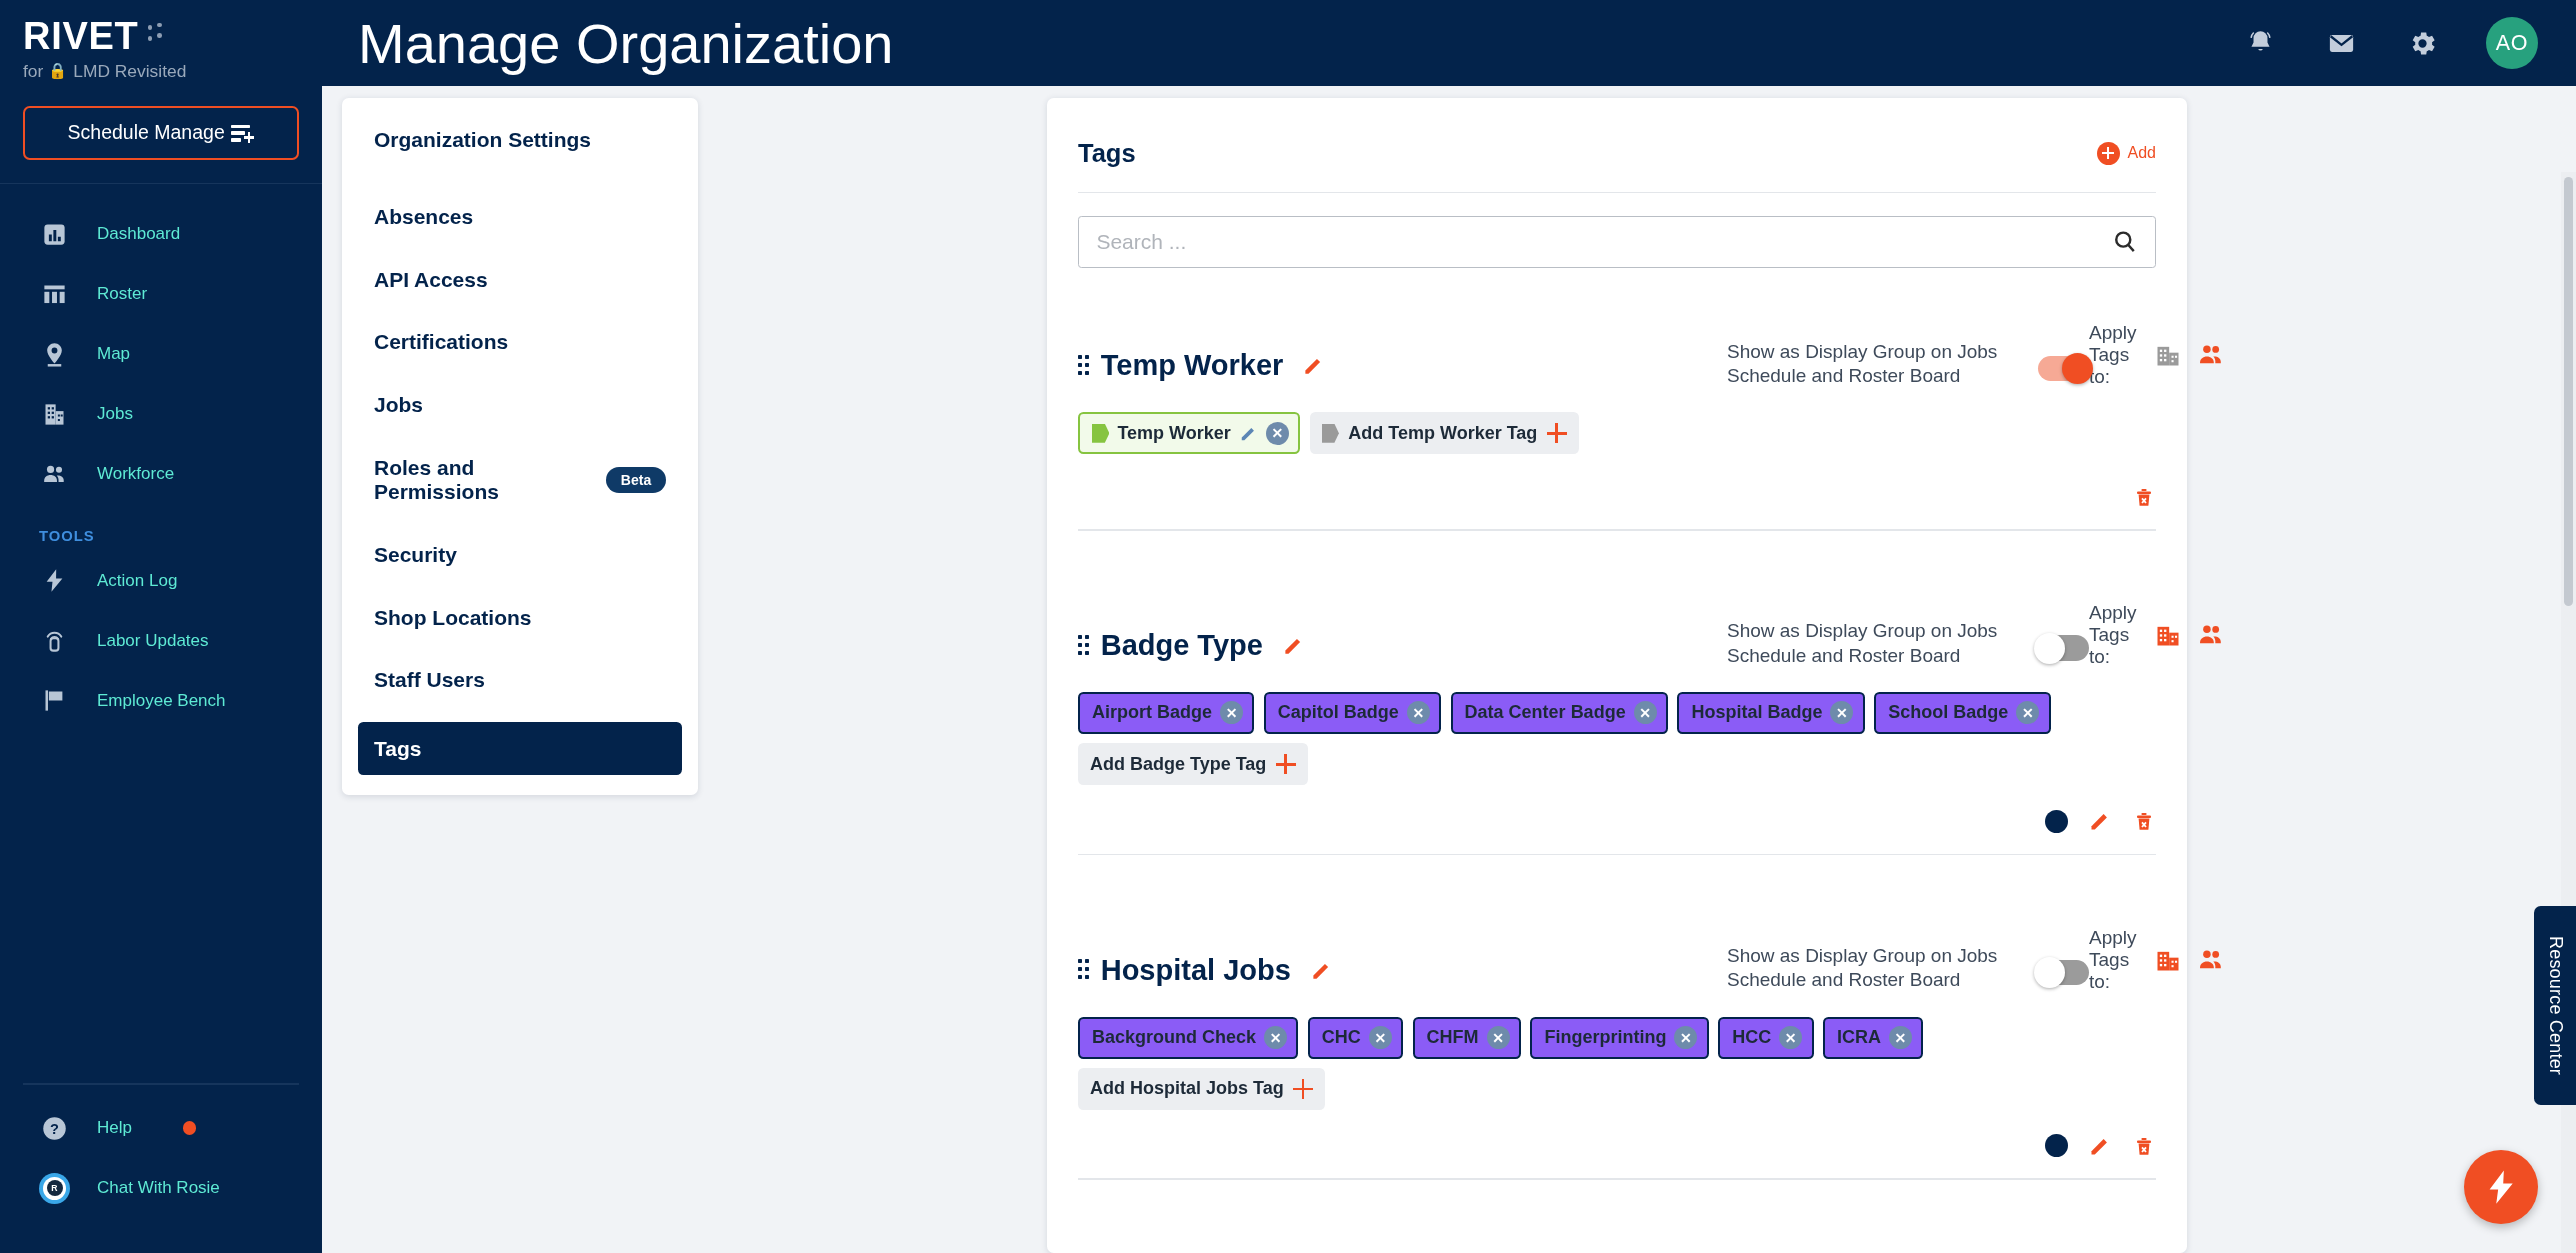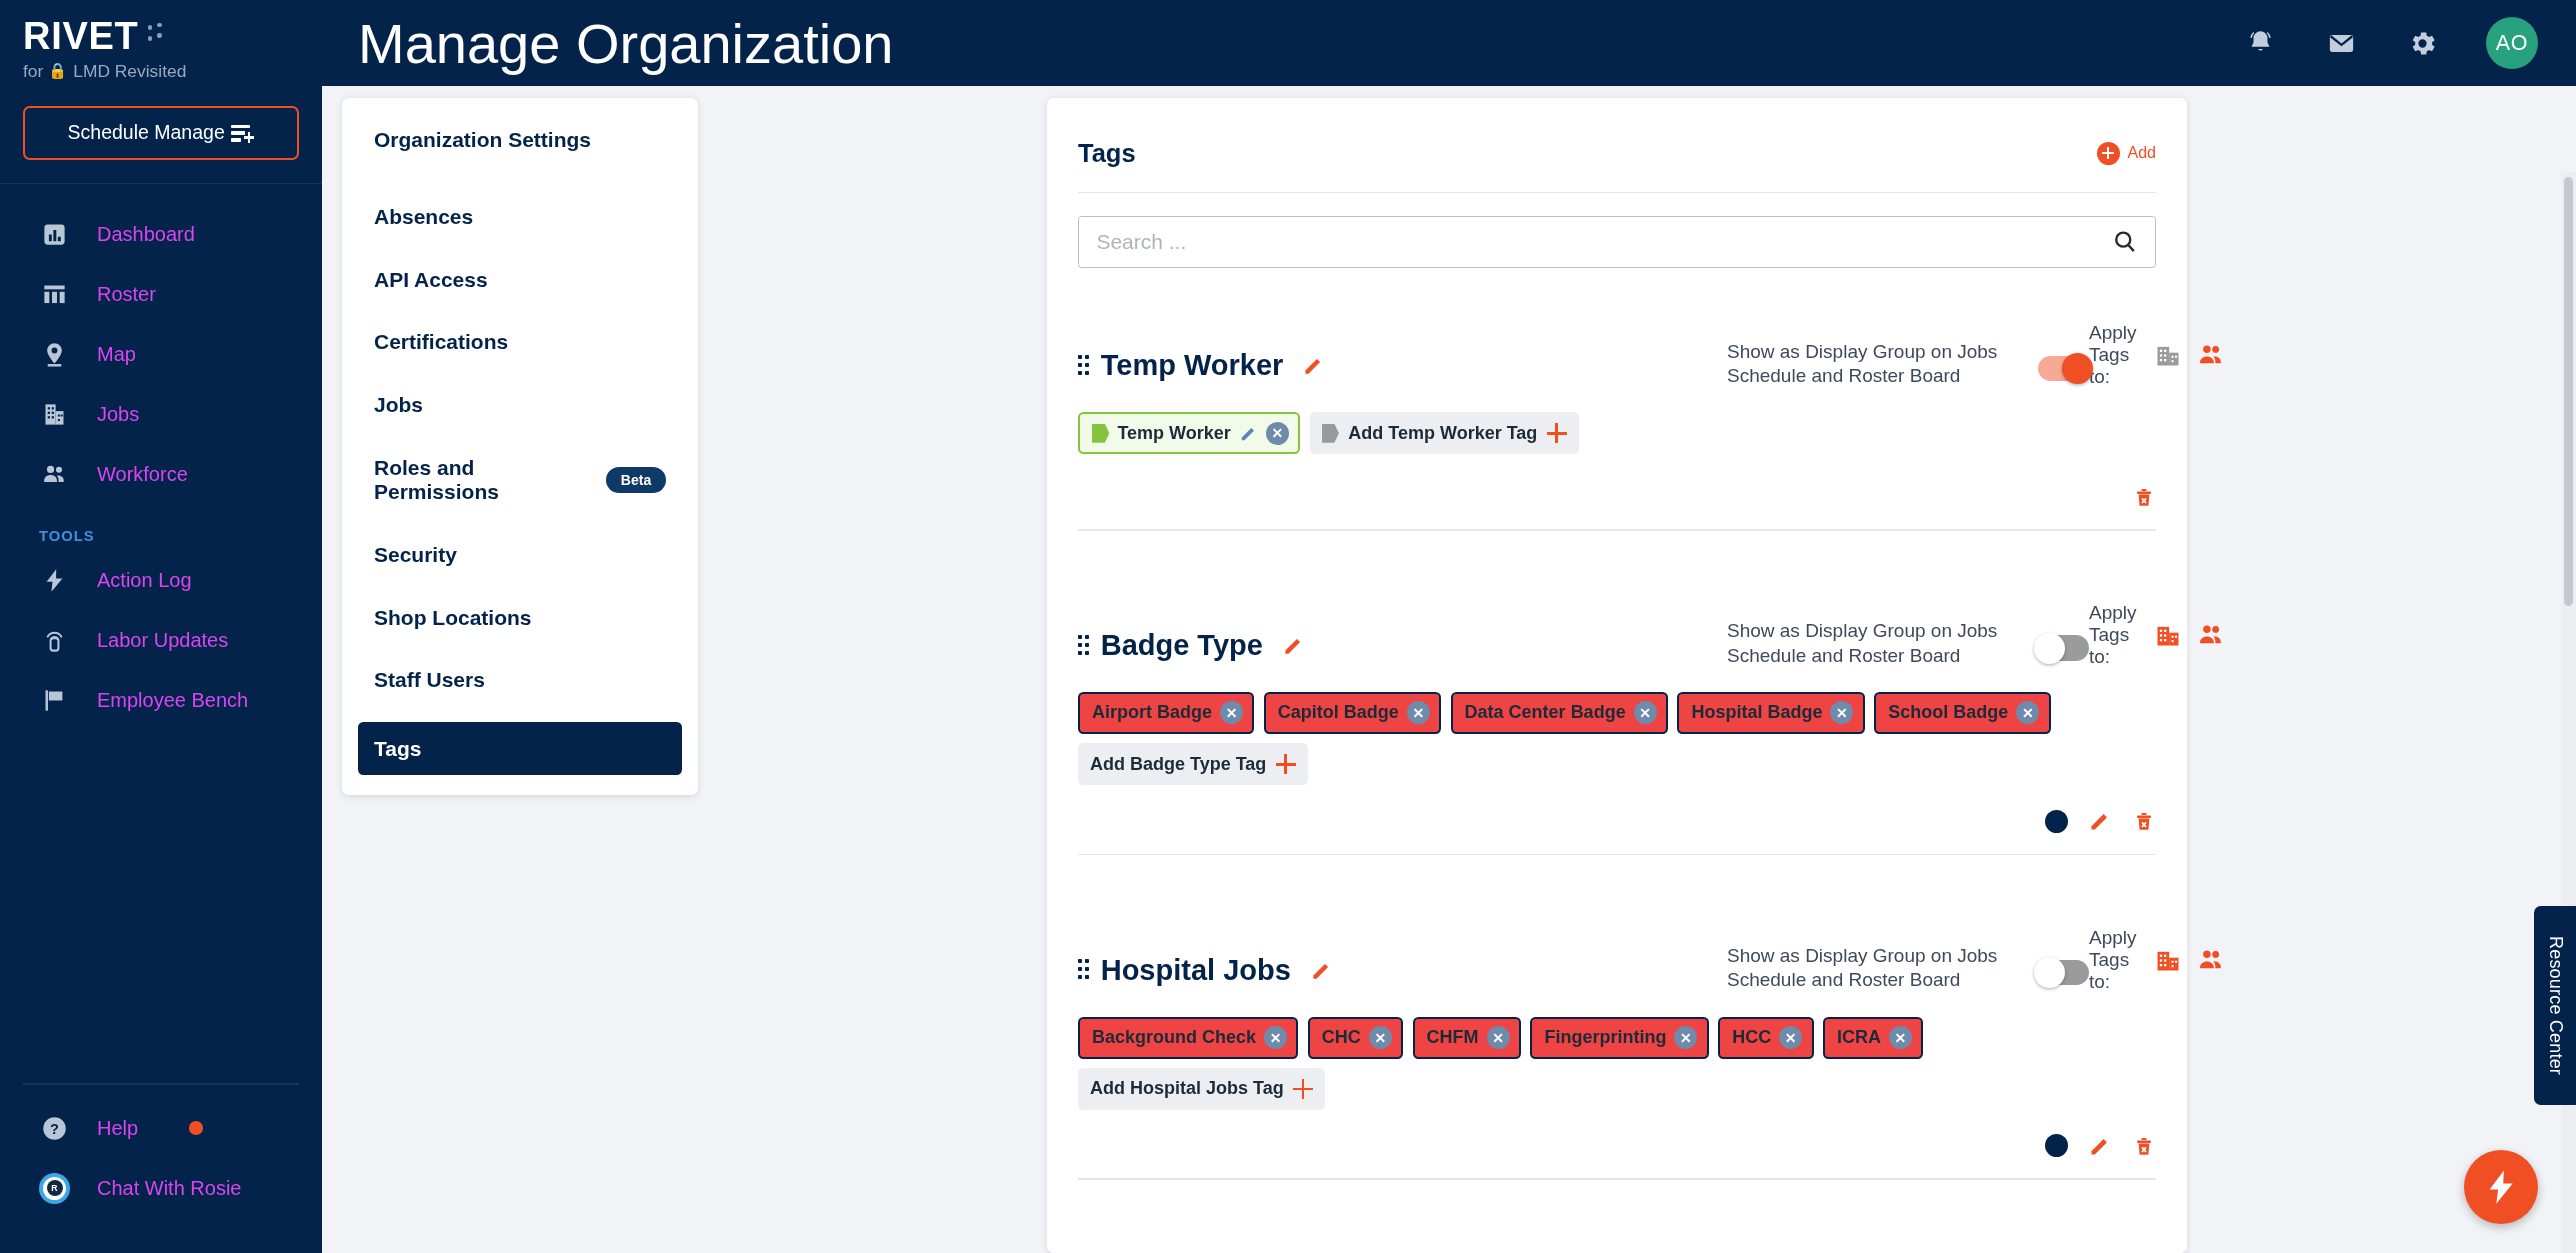--- a/index.html
+++ b/index.html
@@ -56,21 +56,21 @@
   .sched-icon u:before{content:"";position:absolute;left:0;top:4.7px;width:10.7px;height:2.7px;background:#fff;}
   .sched-icon u:after{content:"";position:absolute;left:4px;top:0.7px;width:2.7px;height:10.7px;background:#fff;}
 
   .side-divider { height: 1.3px; background: #16355c; margin-top: 23px; }
 
   .nav-list { padding-top: 20px; }
   .nav-item {
     display: flex; align-items: center; height: 60px;
     padding-left: 39px; gap: 27px; cursor: pointer;
   }
-  .nav-item .label { color: #d946ef; font-size: 20px; }
+  .nav-item .label { color: #5eead4; font-size: 17px; }
   .nav-icon { width: 31px; height: 31px; display: flex; align-items: center; justify-content: center; color: #b8c6d6; }
   .nav-icon svg { width: 27px; height: 27px; fill: #b8c6d6; }
 
   .tools-label {
     color: #3f8ede; font-size: 14.8px; letter-spacing: 1px;
     padding-left: 39px; margin-top: 24px; margin-bottom: 6.7px; font-weight: 600;
   }
   .sidebar-spacer { flex: 1 1 auto; }
   .side-divider-bottom { height: 1.3px; background: #16355c; margin: 0 23px; }
   .bottom-nav { padding-bottom: 35px; padding-top: 13.4px; }
@@ -191,21 +191,21 @@
   .toggle.off { background: #9b9b9b; }
   .toggle.off .knob { left: -4px; background: #ffffff; }
 
   .apply-row { display: flex; align-items: center; gap: 14.8px; margin-top: 16px; }
   .apply-label { color: #3e4a5a; font-size: 19px; }
   .apply-ico { width: 29.5px; height: 28px; display:flex; align-items:center; justify-content:center; cursor: pointer; }
   .apply-ico svg { width: 28px; height: 28px; }
 
   .chips-row { display: flex; flex-wrap: wrap; align-items: center; gap: 9.4px; margin-top: 24px; }
   .chip {
-    border: 2px solid #03234b; background: #ef4444; border-radius: 5.4px;
+    border: 2px solid #03234b; background: #8b5cf6; border-radius: 5.4px;
     height: 42px; display: flex; align-items: center; gap: 8px;
     padding: 0 9.4px 0 12px; cursor: pointer;
   }
   .chip .chip-label { color: #1d2a38; font-size: 18px; font-weight: bold; }
   .chip-x {
     width: 23px; height: 23px; border-radius: 50%; background: #6e8bab;
     display: flex; align-items: center; justify-content: center;
     color: #fff; font-size: 14px; font-weight: bold; line-height: 1;
   }
   .chip.green {

